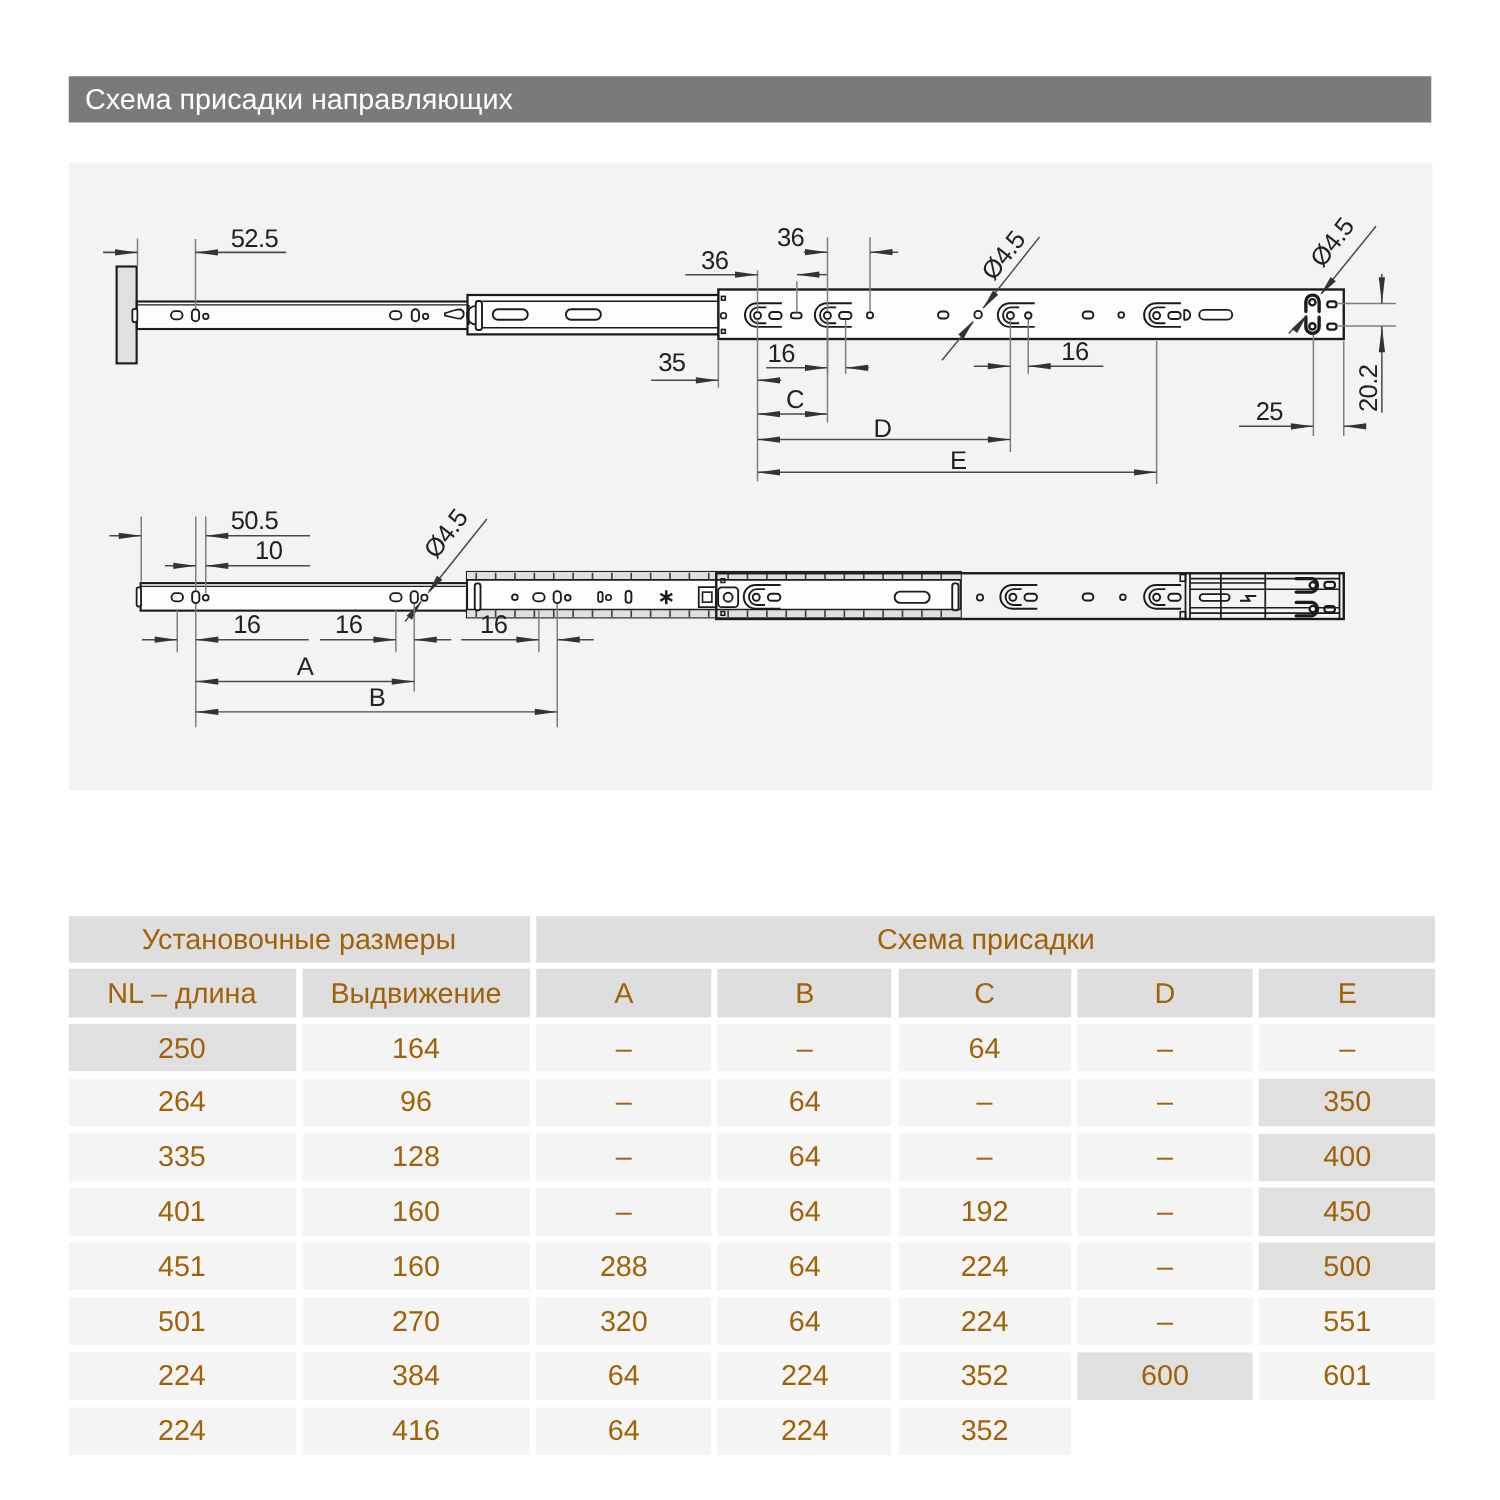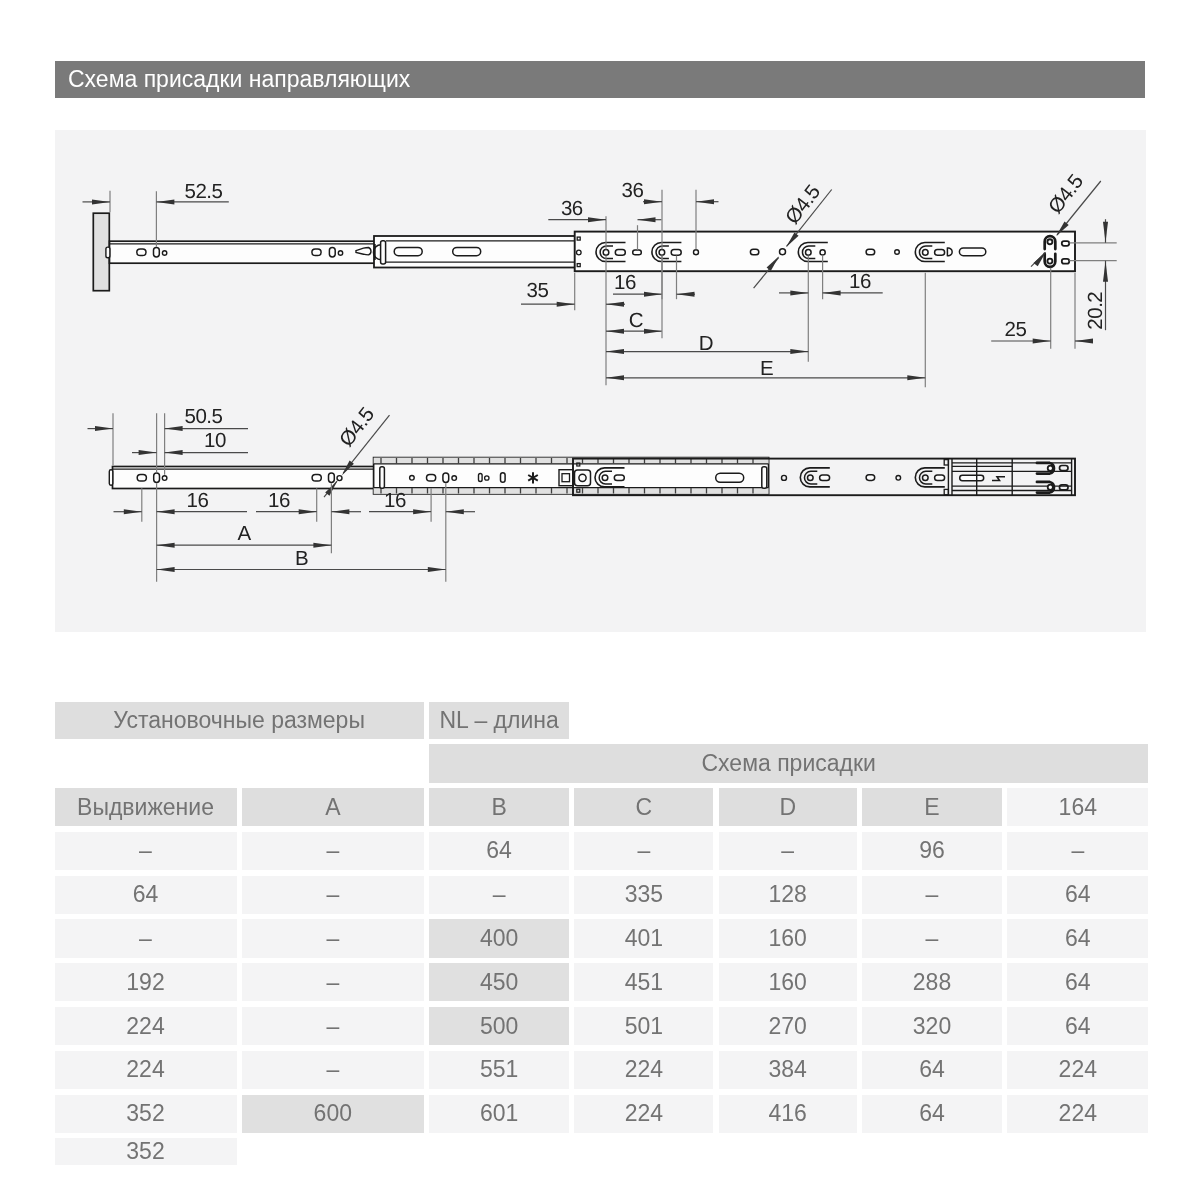--- a/index.html
+++ b/index.html
@@ -1,23 +1,23 @@
 <!DOCTYPE html>
 <html><head><meta charset="utf-8">
 <style>
 * { margin:0; padding:0; box-sizing:border-box; }
 html,body { width:1200px; height:1200px; background:#ffffff; font-family:"Liberation Sans", sans-serif; }
 #page { position:relative; width:1200px; height:1200px; overflow:hidden; }
 #bar { position:absolute; left:55px; top:60.5px; width:1090px; height:37.5px; background:#7a7a7a;
        color:#ffffff; font-size:23px; line-height:37.5px; padding-left:13px; }
 #panel { position:absolute; left:55px; top:129.8px; width:1090.5px; height:502px; background:#f3f3f4; }
-#tbl { position:absolute; left:54.5px; top:702px; display:grid;
+#tbl { position:absolute; left:54.5px; top:733px; display:grid;
        grid-template-columns:182px 182px 140px 139px 138px 140px 141px;
        grid-template-rows:36.5px 38.5px repeat(8, 38.3px);
-       row-gap:5.5px; column-gap:5.3px; font-size:23px; color:#737373; }
+       row-gap:5.5px; column-gap:5.3px; font-size:23px; color:#a16207; }
 #tbl div { display:flex; align-items:center; justify-content:center; }
 .hc { background:#dedede; }
 .c1 { background:#e0e0e0; }
 .dc { background:#f4f4f5; }
 svg text { font-family:"Liberation Sans", sans-serif; -webkit-font-smoothing:antialiased; text-rendering:geometricPrecision; }
 </style></head>
 <body>
 <div id="page">
   <div id="bar">Схема присадки направляющих</div>
   <div id="panel">
@@ -268,39 +268,42 @@
 <polygon points="331.4,545.0 313.4,542.5 313.4,547.5" fill="#333333"></polygon>
 <text x="244" y="540" font-size="20.5" letter-spacing="-0.5" text-anchor="middle" fill="#222">A</text>
 <line x1="156.6" y1="569.3" x2="445.8" y2="569.3" stroke="#4a4a4a" stroke-width="1.2"></line>
 <polygon points="156.6,569.3 174.6,566.8 174.6,571.8" fill="#333333"></polygon>
 <polygon points="445.8,569.3 427.8,566.8 427.8,571.8" fill="#333333"></polygon>
 <text x="301.5" y="564.5" font-size="20.5" letter-spacing="-0.5" text-anchor="middle" fill="#222">B</text>
     </svg>
   </div>
   <div id="tbl">
 <div class="hc" style="grid-column:1/span 2;">Установочные размеры</div>
+<div class="hc" style="grid-column:3/span 5;">Схема присадки</div>
 <div class="hc">NL – длина</div>
-<div class="hc" style="grid-column:3/span 5;">Схема присадки</div>
 <div class="hc">Выдвижение</div>
 <div class="hc">A</div>
 <div class="hc">B</div>
 <div class="hc">C</div>
 <div class="hc">D</div>
 <div class="hc">E</div>
+<div class="c1">250</div>
 <div class="dc">164</div>
 <div class="dc">–</div>
 <div class="dc">–</div>
 <div class="dc">64</div>
 <div class="dc">–</div>
 <div class="dc">–</div>
+<div class="dc">264</div>
 <div class="dc">96</div>
 <div class="dc">–</div>
 <div class="dc">64</div>
 <div class="dc">–</div>
 <div class="dc">–</div>
+<div class="c1">350</div>
 <div class="dc">335</div>
 <div class="dc">128</div>
 <div class="dc">–</div>
 <div class="dc">64</div>
 <div class="dc">–</div>
 <div class="dc">–</div>
 <div class="c1">400</div>
 <div class="dc">401</div>
 <div class="dc">160</div>
 <div class="dc">–</div>

